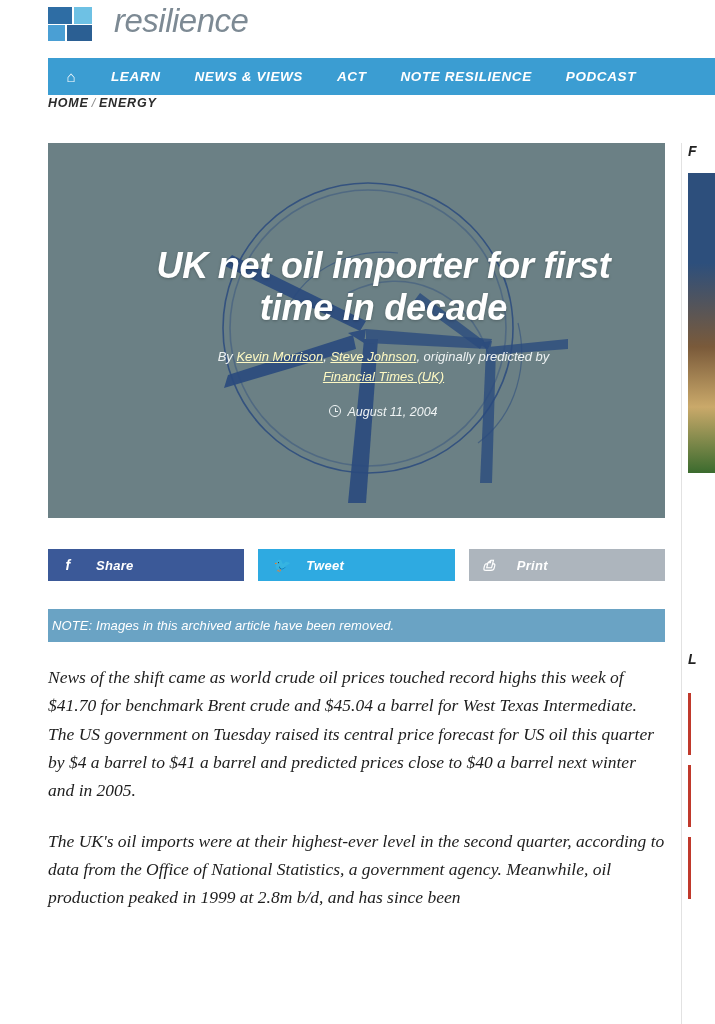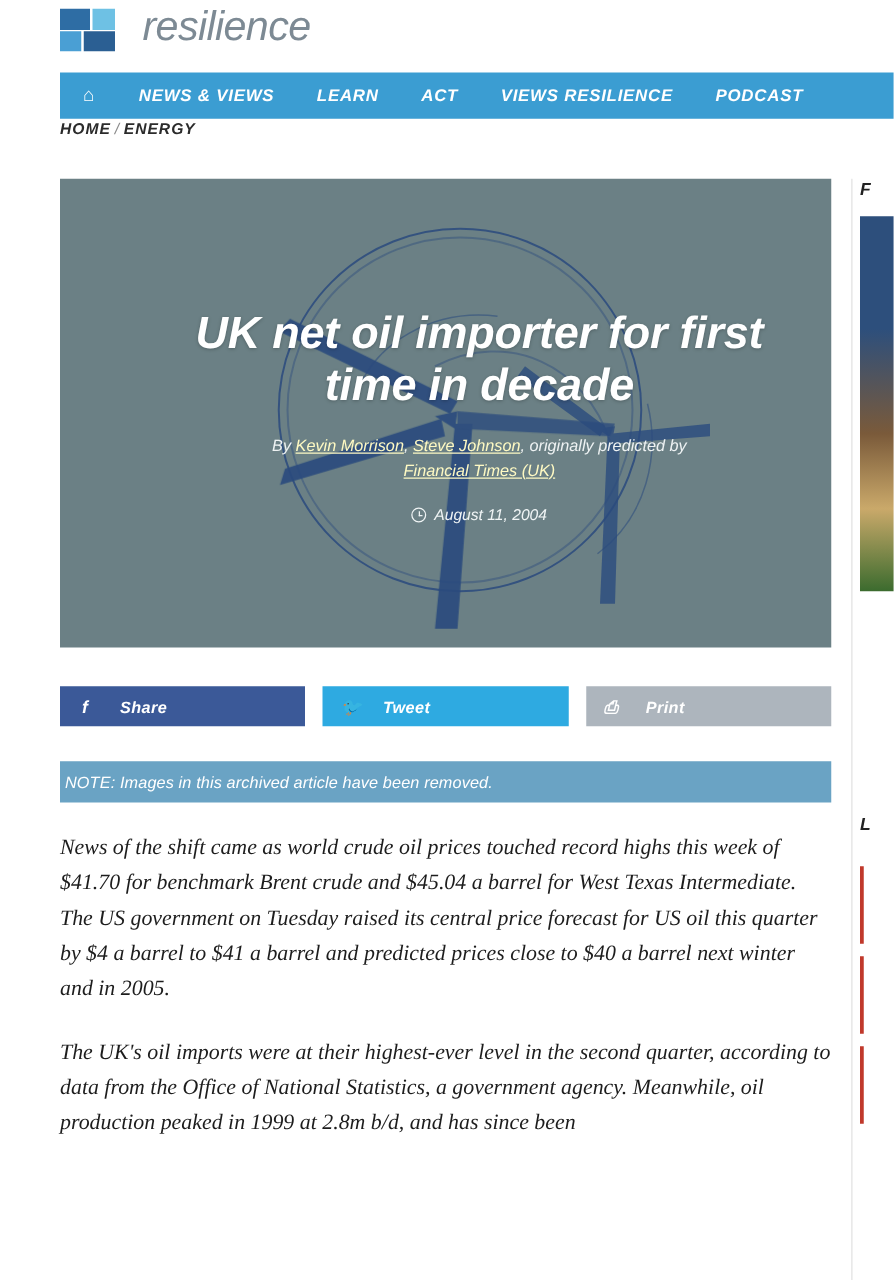--- a/index.html
+++ b/index.html
@@ -122,21 +122,21 @@
     font-size: 13px;
     color: #eef2f3;
     line-height: 1.55;
   }
   .hero-byline a { color: #fef9c3; text-decoration: underline; }
   .hero-date {
     margin-top: 18px;
     font-size: 12.5px;
     color: #f0f4f5;
     display: flex;
-    align-items: center;
+    align-items: flex-start;
     justify-content: center;
     gap: 6px;
   }
   .clock {
     width: 12px; height: 12px;
     border: 1.4px solid #f0f4f5;
     border-radius: 50%;
     position: relative;
     display: inline-block;
   }
@@ -264,24 +264,24 @@
       <i class="lm1"></i>
         <i class="lm2"></i>
         <i class="lm3"></i>
         <i class="lm4"></i>
     </div>
     <div class="logo-word">resilience</div>
   </div>
 
   <div class="navbar">
     <div class="nav-home">⌂</div>
+    <div class="nav-item">LEARN</div>
     <div class="nav-item">NEWS &amp; VIEWS</div>
-    <div class="nav-item">LEARN</div>
     <div class="nav-item">ACT</div>
-    <div class="nav-item">VIEWS RESILIENCE</div>
+    <div class="nav-item">NOTE RESILIENCE</div>
     <div class="nav-item">PODCAST</div>
   </div>
 
   <div class="breadcrumb">
     <a href="#">HOME</a><span class="sep">/</span><a href="#">ENERGY</a>
   </div>
 
   <div class="hero">
     <svg width="617" height="375" viewBox="0 0 617 375" aria-hidden="true">
       <g stroke="#2b4b7e" fill="none" stroke-width="1.6" opacity="0.85">

